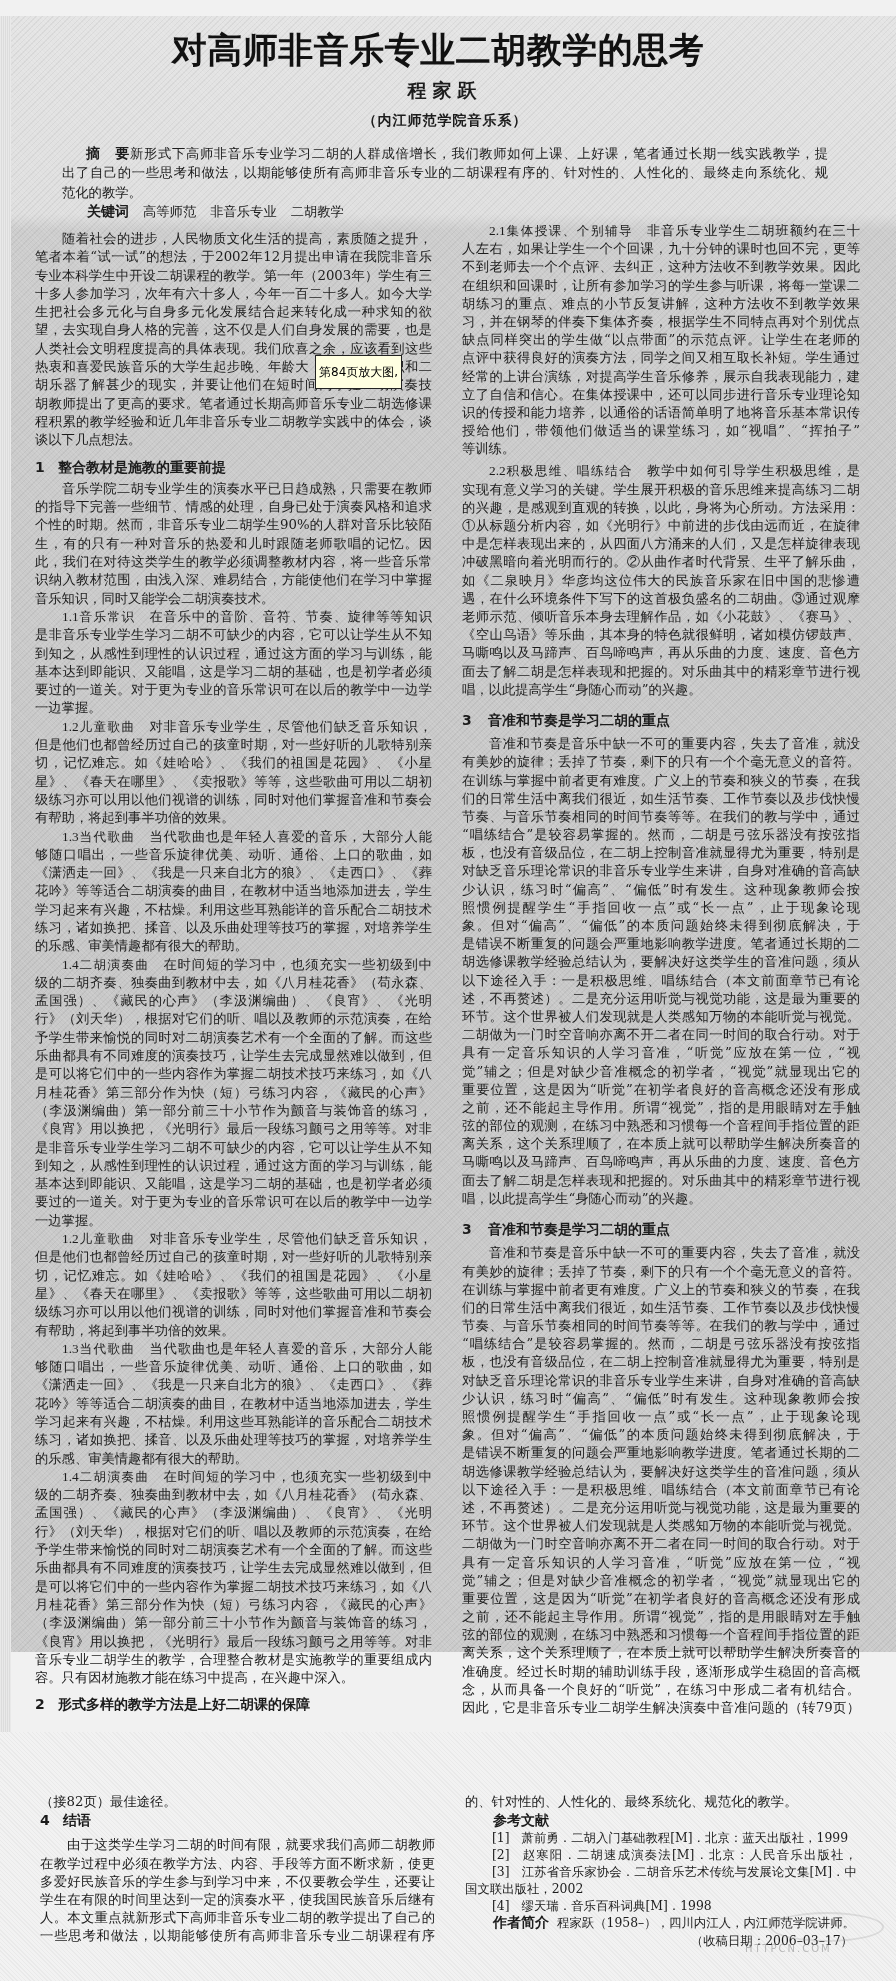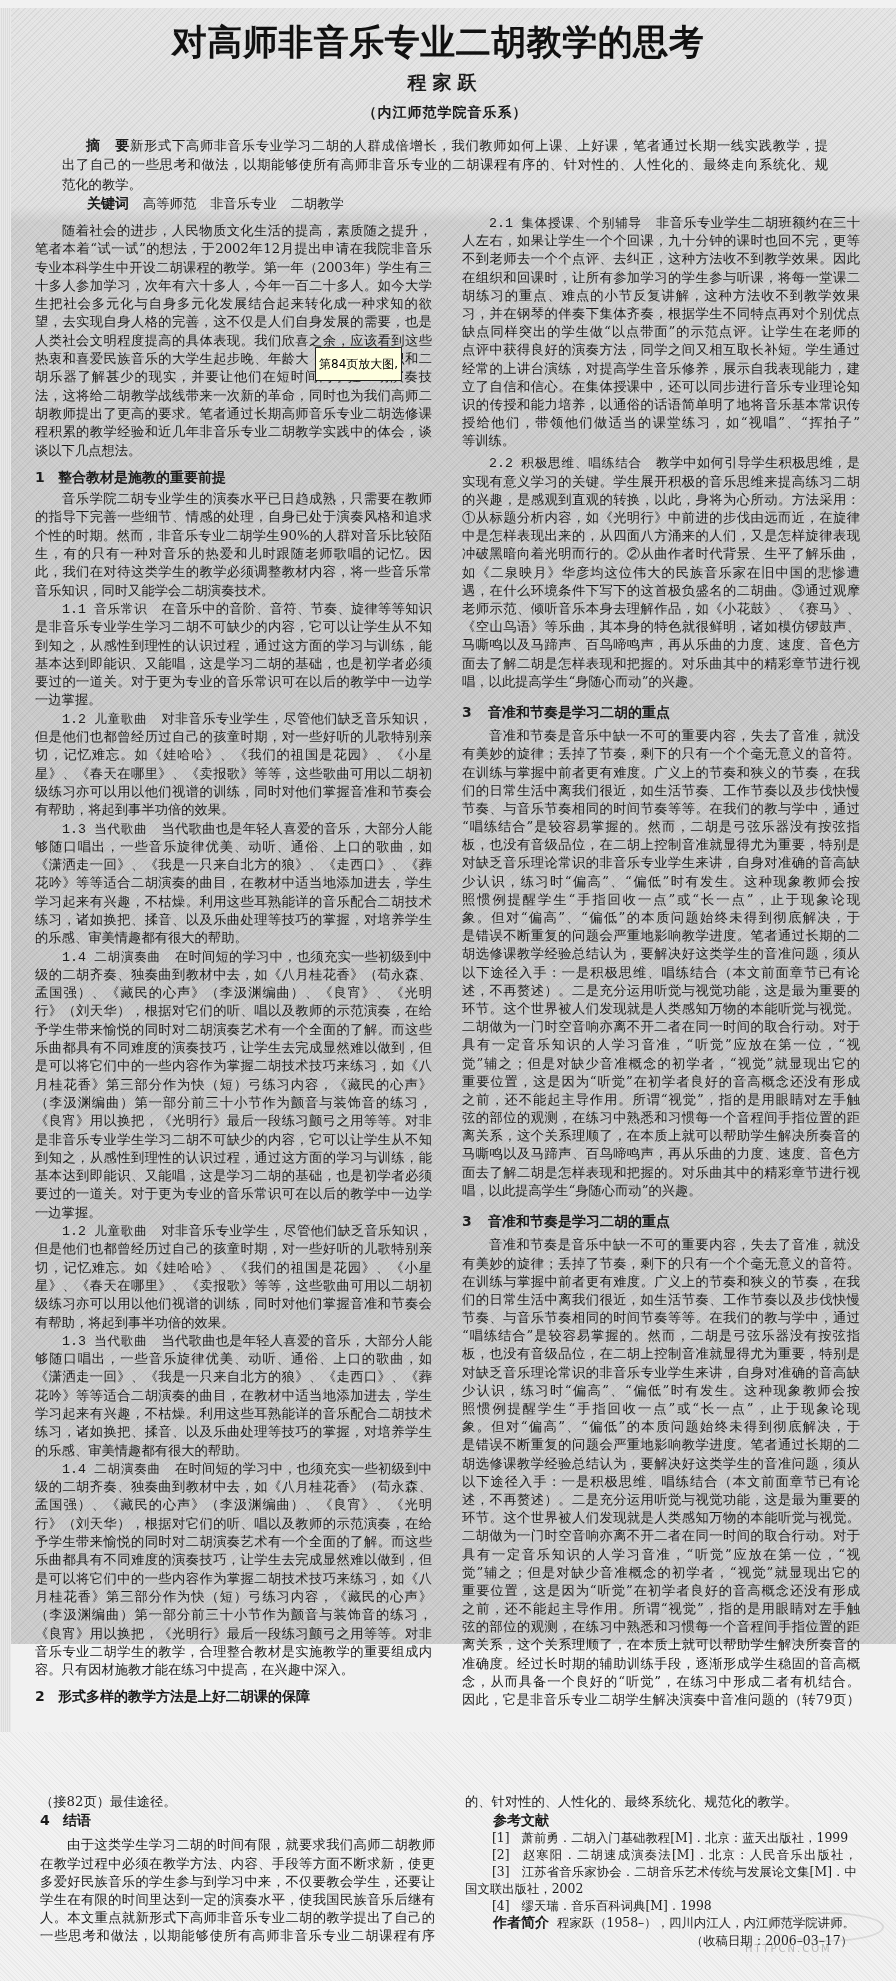--- a/index.html
+++ b/index.html
@@ -3,21 +3,21 @@
 <meta charset="utf-8">
 <style>
   html, body { margin: 0; padding: 0; }
   body {
     width: 896px; height: 1981px; position: relative; overflow: hidden;
     background: #f1f1f1;
     color: #1c1c1c;
     font-family: "DejaVu Serif", serif;
   }
   .scan {
-    position: absolute; left: 0; top: 8px; width: 896px; height: 1636px;
+    position: absolute; left: 0; top: 16px; width: 896px; height: 1636px;
     background-image:
       repeating-linear-gradient(45deg, rgba(255,255,255,0.10) 0 1px, transparent 1px 3px),
       repeating-linear-gradient(-45deg, rgba(0,0,0,0.05) 0 1px, transparent 1px 4px),
       linear-gradient(to bottom, #e4e4e4 0, #dfdfdf 198px, #cdcdcd 214px, #c7c7c7 900px, #cbcbcb 1732px);
   }
   .edge-strip { position: absolute; left: 0; top: 0; width: 11px; height: 1732px;
     background: repeating-linear-gradient(90deg, #e9e9e9 0 1px, #dcdcdc 1px 2px); }
   .bottom {
     position: absolute; left: 0; top: 1732px; width: 896px; height: 249px;
     background-image:
@@ -55,21 +55,21 @@
   .col.bright { left: 465px; top: 61px; width: 392px; }
 
   .line {
     height: 18.3px; line-height: 18.3px; overflow: hidden;
     text-align: justify; text-align-last: justify; text-justify: inter-character;
   }
   .right .line { height: 18.2px; line-height: 18.2px; }
   .bleft .line, .bright .line { height: 18.2px; line-height: 18.2px; }
   .line.indent { padding-left: 27px; }
   .line.last { text-align-last: left; }
-  .sub-num { font-family: Liberation Mono, monospace; margin-right: 8px; }
+  .sub-num { font-family: Liberation Serif, serif; }
   .sub-name { font-size: 12.6px; letter-spacing: 0.5px; margin-right: 14px; font-style: normal; }
 
   .heading {
     height: 18.3px; line-height: 18.3px; margin: 8px 0 4px;
     font-family: "DejaVu Sans", sans-serif; font-weight: bold; font-size: 14px;
   }
   .right .heading { margin: 12px 0 6px; }
   .h-num { display: inline-block; width: 23px; }
   .right .h-num { width: 26px; }
   .right .sub + .sub { margin-top: 4px; }
@@ -127,32 +127,32 @@
       <div class="para">
         <div class="line indent"><span>随着社会的进步，人民物质文化生活的提高，素质随之提升，</span></div>
         <div class="line"><span>笔者本着“试一试”的想法，于2002年12月提出申请在我院非音乐</span></div>
         <div class="line"><span>专业本科学生中开设二胡课程的教学。第一年（2003年）学生有三</span></div>
         <div class="line"><span>十多人参加学习，次年有六十多人，今年一百二十多人。如今大学</span></div>
         <div class="line"><span>生把社会多元化与自身多元化发展结合起来转化成一种求知的欲</span></div>
         <div class="line"><span>望，去实现自身人格的完善，这不仅是人们自身发展的需要，也是</span></div>
         <div class="line"><span>人类社会文明程度提高的具体表现。我们欣喜之余，应该看到这些</span></div>
         <div class="line"><span>热衷和喜爱民族音乐的大学生起步晚、年龄大　　　　　　识和二</span></div>
         <div class="line"><span>胡乐器了解甚少的现实，并要让他们在短时间内掌握二胡演奏技</span></div>
-        <div class="line"><span>法，这将给二胡教学战线带来一次新的革命，同时也为我们高师二</span></div>
         <div class="line"><span>胡教师提出了更高的要求。笔者通过长期高师音乐专业二胡选修课</span></div>
         <div class="line"><span>程积累的教学经验和近几年非音乐专业二胡教学实践中的体会，谈</span></div>
         <div class="line last"><span>谈以下几点想法。</span></div>
       </div>
       <div class="heading"><span class="h-num">1</span><span class="h-text">整合教材是施教的重要前提</span></div>
       <div class="para">
         <div class="line indent"><span>音乐学院二胡专业学生的演奏水平已日趋成熟，只需要在教师</span></div>
         <div class="line"><span>的指导下完善一些细节、情感的处理，自身已处于演奏风格和追求</span></div>
         <div class="line"><span>个性的时期。然而，非音乐专业二胡学生90%的人群对音乐比较陌</span></div>
         <div class="line"><span>生，有的只有一种对音乐的热爱和儿时跟随老师歌唱的记忆。因</span></div>
         <div class="line"><span>此，我们在对待这类学生的教学必须调整教材内容，将一些音乐常</span></div>
+        <div class="line"><span>识纳入教材范围，由浅入深、难易结合，方能使他们在学习中掌握</span></div>
         <div class="line last"><span>音乐知识，同时又能学会二胡演奏技术。</span></div>
       </div>
       <div class="sub">
         <div class="line indent"><span class="sub-num">1.1</span><span class="sub-name">音乐常识</span><span>在音乐中的音阶、音符、节奏、旋律等等知识</span></div>
         <div class="line"><span>是非音乐专业学生学习二胡不可缺少的内容，它可以让学生从不知</span></div>
         <div class="line"><span>到知之，从感性到理性的认识过程，通过这方面的学习与训练，能</span></div>
         <div class="line"><span>基本达到即能识、又能唱，这是学习二胡的基础，也是初学者必须</span></div>
         <div class="line"><span>要过的一道关。对于更为专业的音乐常识可在以后的教学中一边学</span></div>
         <div class="line last"><span>一边掌握。</span></div>
       </div>

